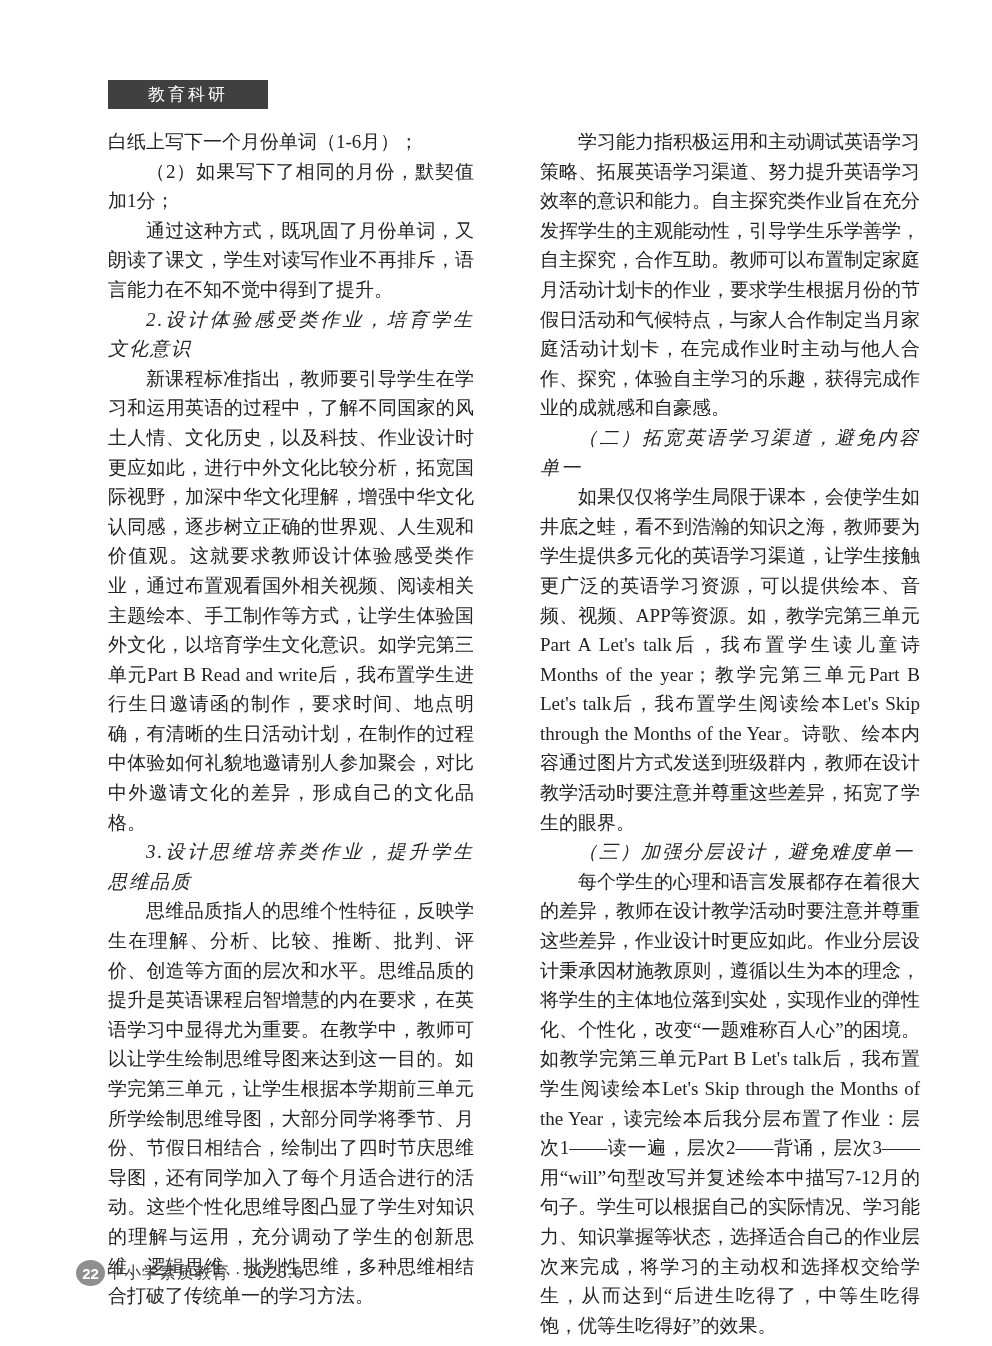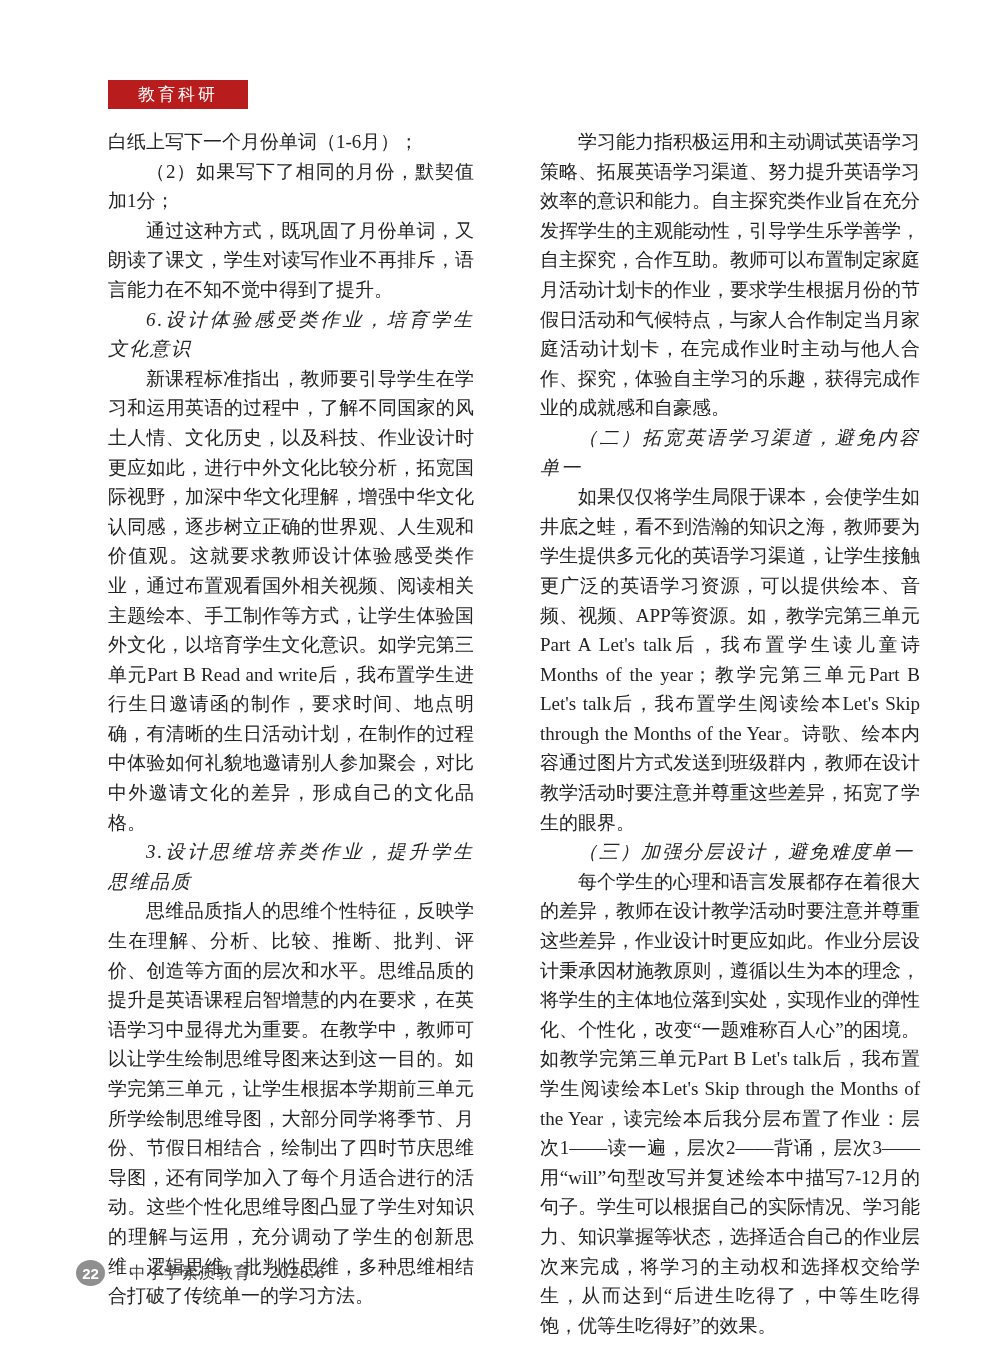--- a/index.html
+++ b/index.html
@@ -13,23 +13,23 @@
     height: 1346px;
     background: #ffffff;
     overflow: hidden;
     font-family: "Liberation Serif", "DejaVu Serif", serif;
     color: #232323;
   }
   .section-badge {
     position: absolute;
     left: 108px;
     top: 80px;
-    width: 140px;
+    width: 160px;
     height: 29px;
-    background: #b91c1c;
+    background: #404040;
     color: #ffffff;
     font-family: "Liberation Sans", "DejaVu Sans", sans-serif;
     font-size: 17px;
     letter-spacing: 3px;
     display: flex;
     align-items: center;
     justify-content: center;
   }
   .col {
     position: absolute;
@@ -62,21 +62,21 @@
     text-indent: 2em;
     font-style: italic;
     letter-spacing: 2px;
   }
   .footer {
     position: absolute;
     left: 76px;
     top: 1260px;
     display: flex;
     align-items: center;
-    gap: 24px;
+    gap: 2px;
     font-family: "Liberation Sans", "DejaVu Sans", sans-serif;
   }
   .page-num-badge {
     width: 29px;
     height: 26px;
     background: #8f8f8f;
     border-radius: 50%;
     color: #ffffff;
     font-size: 15px;
     font-weight: bold;
@@ -94,21 +94,21 @@
 <body>
 
 <div class="page">
 
   <div class="section-badge">教育科研</div>
 
   <div class="col col-left">
     <p class="para-cont">白纸上写下一个月份单词（1-6月）；</p>
     <p class="para-indent">（2）如果写下了相同的月份，默契值加1分；</p>
     <p class="para-indent">通过这种方式，既巩固了月份单词，又朗读了课文，学生对读写作业不再排斥，语言能力在不知不觉中得到了提升。</p>
-    <p class="para-heading">6.设计体验感受类作业，培育学生文化意识</p>
+    <p class="para-heading">2.设计体验感受类作业，培育学生文化意识</p>
     <p class="para-indent">新课程标准指出，教师要引导学生在学习和运用英语的过程中，了解不同国家的风土人情、文化历史，以及科技、作业设计时更应如此，进行中外文化比较分析，拓宽国际视野，加深中华文化理解，增强中华文化认同感，逐步树立正确的世界观、人生观和价值观。这就要求教师设计体验感受类作业，通过布置观看国外相关视频、阅读相关主题绘本、手工制作等方式，让学生体验国外文化，以培育学生文化意识。如学完第三单元Part B Read and write后，我布置学生进行生日邀请函的制作，要求时间、地点明确，有清晰的生日活动计划，在制作的过程中体验如何礼貌地邀请别人参加聚会，对比中外邀请文化的差异，形成自己的文化品格。</p>
     <p class="para-heading">3.设计思维培养类作业，提升学生思维品质</p>
     <p class="para-indent">思维品质指人的思维个性特征，反映学生在理解、分析、比较、推断、批判、评价、创造等方面的层次和水平。思维品质的提升是英语课程启智增慧的内在要求，在英语学习中显得尤为重要。在教学中，教师可以让学生绘制思维导图来达到这一目的。如学完第三单元，让学生根据本学期前三单元所学绘制思维导图，大部分同学将季节、月份、节假日相结合，绘制出了四时节庆思维导图，还有同学加入了每个月适合进行的活动。这些个性化思维导图凸显了学生对知识的理解与运用，充分调动了学生的创新思维、逻辑思维、批判性思维，多种思维相结合打破了传统单一的学习方法。</p>
 
   </div>
 
   <div class="col col-right">
     <p class="para-indent">学习能力指积极运用和主动调试英语学习策略、拓展英语学习渠道、努力提升英语学习效率的意识和能力。自主探究类作业旨在充分发挥学生的主观能动性，引导学生乐学善学，自主探究，合作互助。教师可以布置制定家庭月活动计划卡的作业，要求学生根据月份的节假日活动和气候特点，与家人合作制定当月家庭活动计划卡，在完成作业时主动与他人合作、探究，体验自主学习的乐趣，获得完成作业的成就感和自豪感。</p>
     <p class="para-heading">（二）拓宽英语学习渠道，避免内容单一</p>
     <p class="para-indent">如果仅仅将学生局限于课本，会使学生如井底之蛙，看不到浩瀚的知识之海，教师要为学生提供多元化的英语学习渠道，让学生接触更广泛的英语学习资源，可以提供绘本、音频、视频、APP等资源。如，教学完第三单元Part A Let's talk后，我布置学生读儿童诗Months of the year；教学完第三单元Part B Let's talk后，我布置学生阅读绘本Let's Skip through the Months of the Year。诗歌、绘本内容通过图片方式发送到班级群内，教师在设计教学活动时要注意并尊重这些差异，拓宽了学生的眼界。</p>

